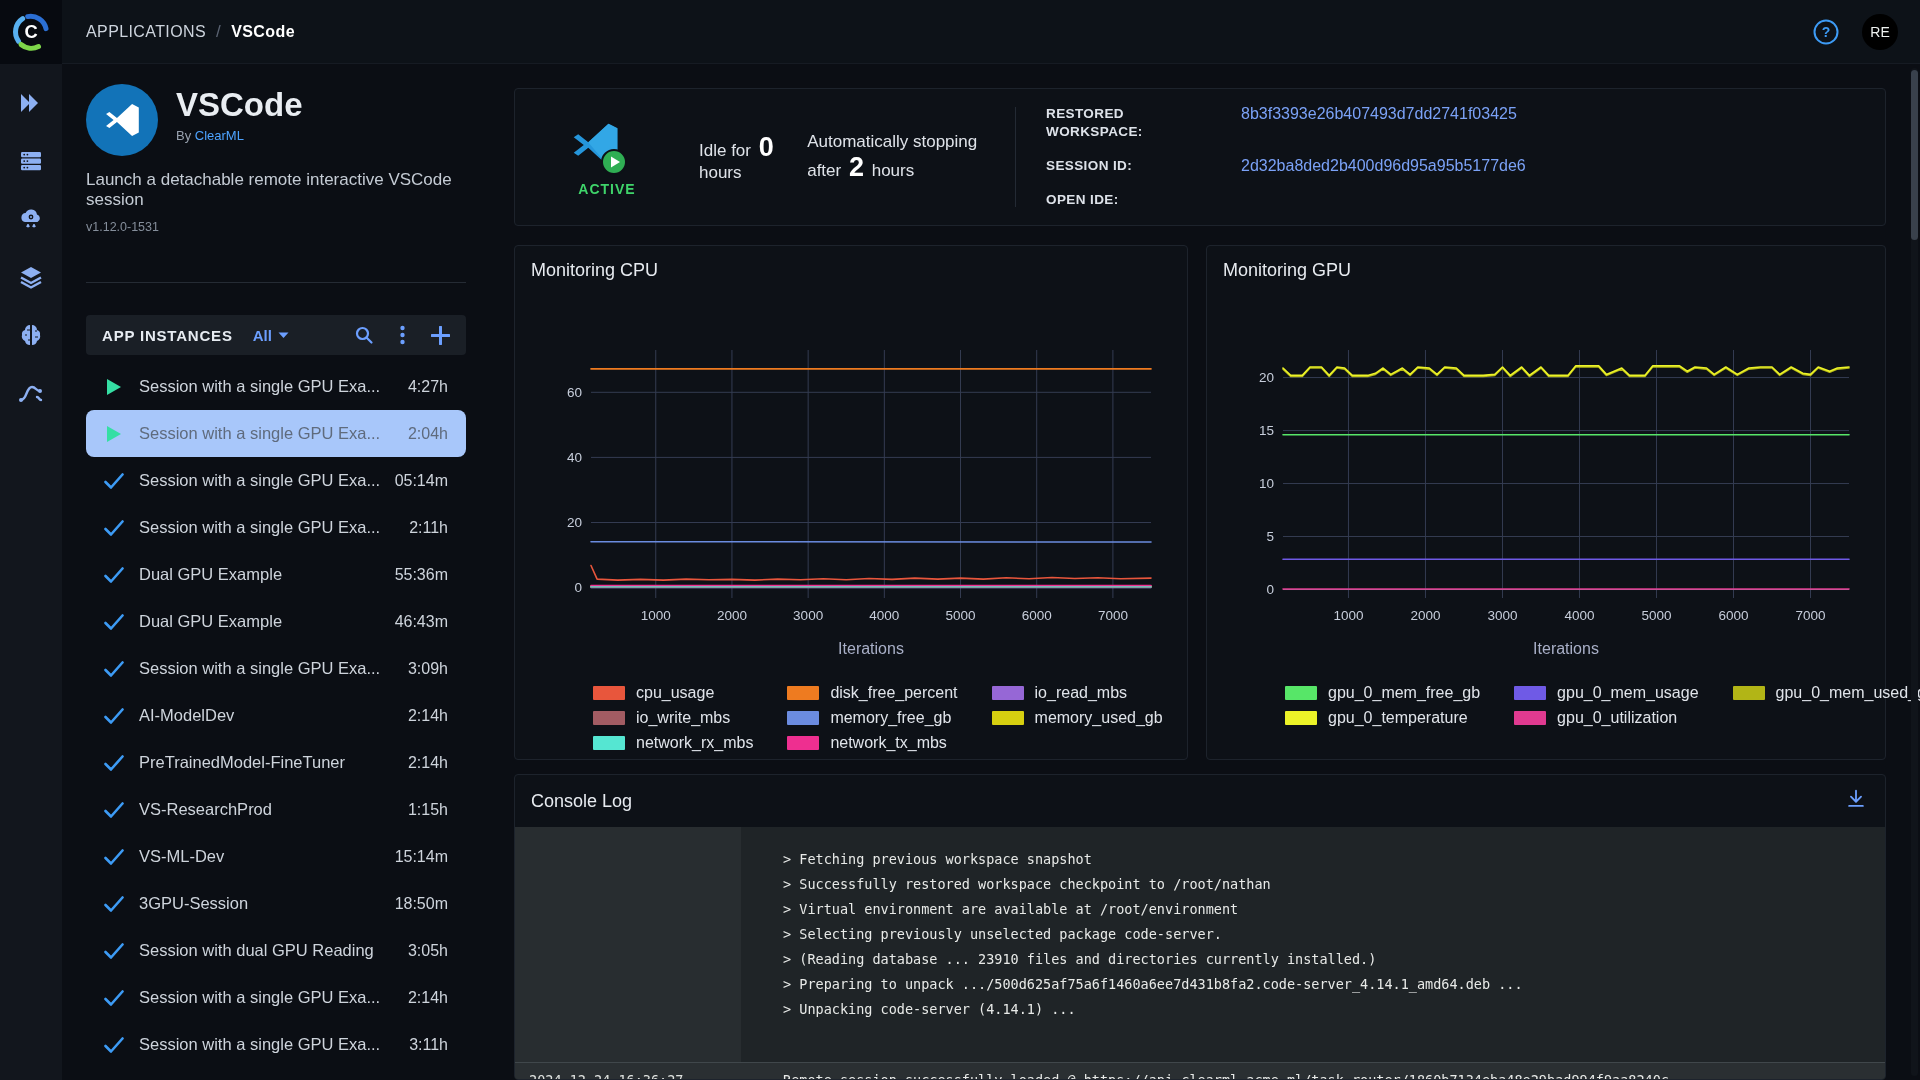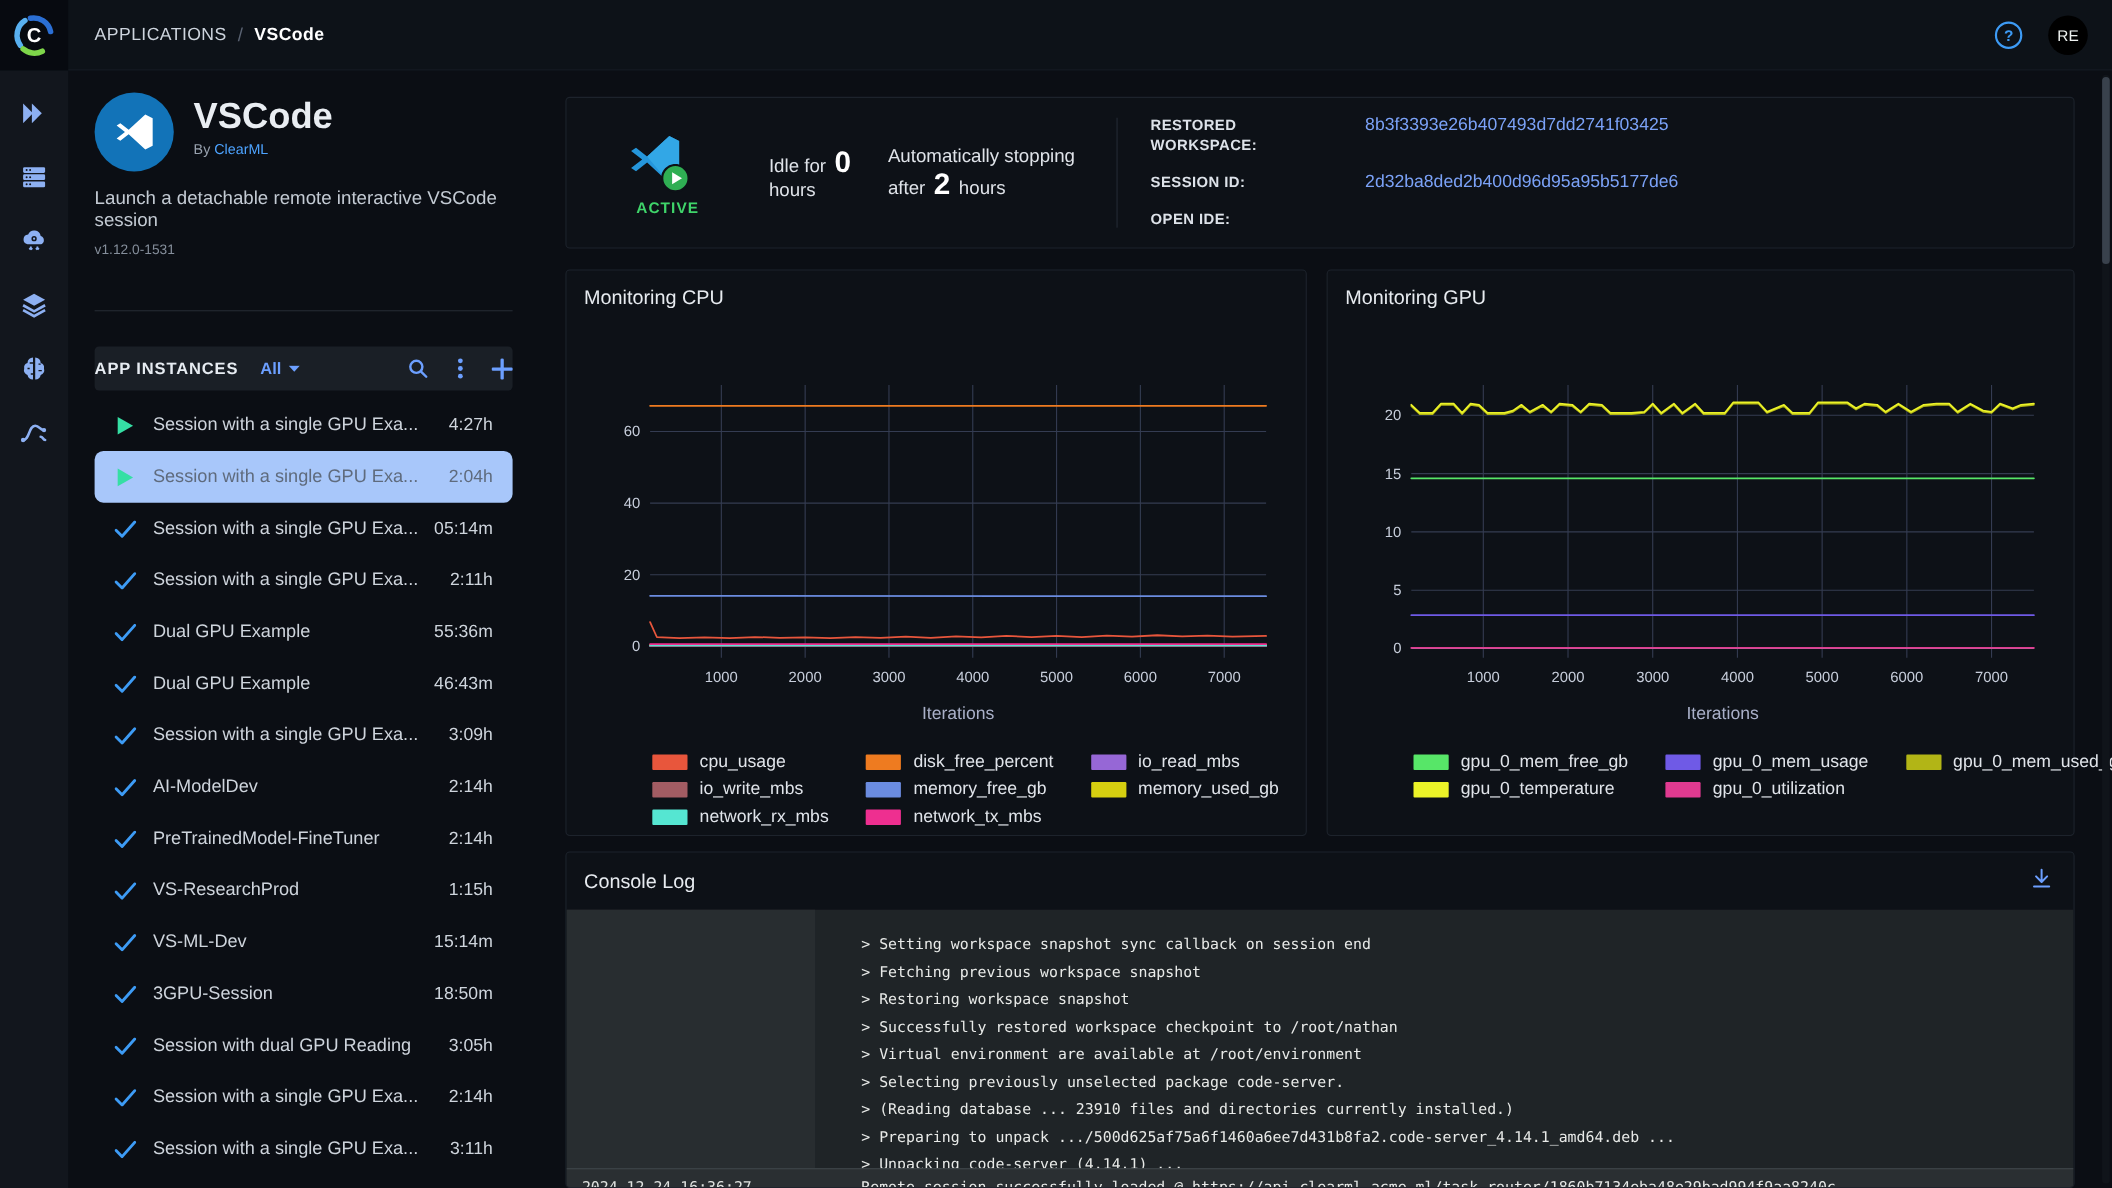--- a/index.html
+++ b/index.html
@@ -30,21 +30,21 @@
   .app-panel { position:absolute; left:86px; top:84px; width:380px; }
   .app-head { display:flex; align-items:flex-start; gap:18px; }
   .app-avatar { width:72px; height:72px; border-radius:50%; background:#1273b8; display:flex; align-items:center; justify-content:center; flex:none; }
   .app-title { font-size:33px; color:#e9edf2; font-weight:bold; margin-top:2px; }
   .app-by { font-size:13px; color:#98a1ae; margin-top:4px; }
   .app-by a { color:#4da3ff; text-decoration:none; cursor:pointer; }
   .app-desc { margin-top:14px; font-size:17px; color:#c4cbd4; }
   .app-ver { margin-top:10px; font-size:12.5px; color:#858e9b; }
   .panel-divider { margin-top:48px; border-top:1px solid #252b34; width:380px; }
 
-  .inst-header { margin-top:32px; height:40px; background:#1a1f26; border-radius:4px; display:flex; align-items:center; padding:0 0; }
+  .inst-header { margin-top:32px; height:40px; background:#1a1f26; border-radius:4px; display:flex; align-items:center; padding:0 16px; }
   .inst-title { font-size:15px; font-weight:bold; color:#e7ecf2; letter-spacing:.8px; }
   .inst-filter { display:flex; align-items:center; gap:6px; margin-left:20px; cursor:pointer; }
   .inst-filter span { color:#6c9fff; font-size:15px; font-weight:bold; }
   .inst-tools { margin-left:auto; display:flex; align-items:center; gap:26px; }
   .tool-btn { color:#6c9fff; cursor:pointer; display:flex; align-items:center; justify-content:center; }
 
   .inst-list { margin-top:8px; }
   .inst-row { height:47px; display:flex; align-items:center; padding:0 18px 0 18px; border-radius:8px; cursor:pointer; }
   .inst-row .row-icon { width:20px; display:flex; align-items:center; justify-content:center; flex:none; }
   .inst-row .row-label { margin-left:15px; font-size:16.5px; color:#ced4dc; white-space:nowrap; overflow:hidden; flex:1; }
@@ -536,23 +536,21 @@
       <span class="console-dl">
         <svg width="22" height="22" viewBox="0 0 24 24">
           <path d="M12 3 V14 M6.5 9.5 L12 15 L17.5 9.5" fill="none" stroke="#6c9fff" stroke-width="2" stroke-linecap="round" stroke-linejoin="round"></path>
           <path d="M4.5 19.5 H19.5" stroke="#6c9fff" stroke-width="2" stroke-linecap="round"></path>
         </svg>
       </span>
     </div>
     <div class="console-body">
       <div class="console-gutter"></div>
       <div class="console-lines" id="console-lines" style="padding-top: 10px;">
-          <div class="console-line" style="top:10px">&gt; Setting workspace snapshot sync callback on session end</div>
           <div class="console-line" style="top:10px">&gt; Fetching previous workspace snapshot</div>
-          <div class="console-line" style="top:10px">&gt; Restoring workspace snapshot</div>
           <div class="console-line" style="top:10px">&gt; Successfully restored workspace checkpoint to /root/nathan</div>
           <div class="console-line" style="top:10px">&gt; Virtual environment are available at /root/environment</div>
           <div class="console-line" style="top:10px">&gt; Selecting previously unselected package code-server.</div>
           <div class="console-line" style="top:10px">&gt; (Reading database ... 23910 files and directories currently installed.)</div>
           <div class="console-line" style="top:10px">&gt; Preparing to unpack .../500d625af75a6f1460a6ee7d431b8fa2.code-server_4.14.1_amd64.deb ...</div>
           <div class="console-line" style="top:10px">&gt; Unpacking code-server (4.14.1) ...</div>
         </div>
       <div class="console-footer">
         <span class="console-ts">2024-12-24 16:36:27</span>
         <span class="console-footer-text">Remote session successfully loaded @ https://api.clearml.acme.ml/task_router/1860b7134eba48e29bad994f9aa8240c</span>

